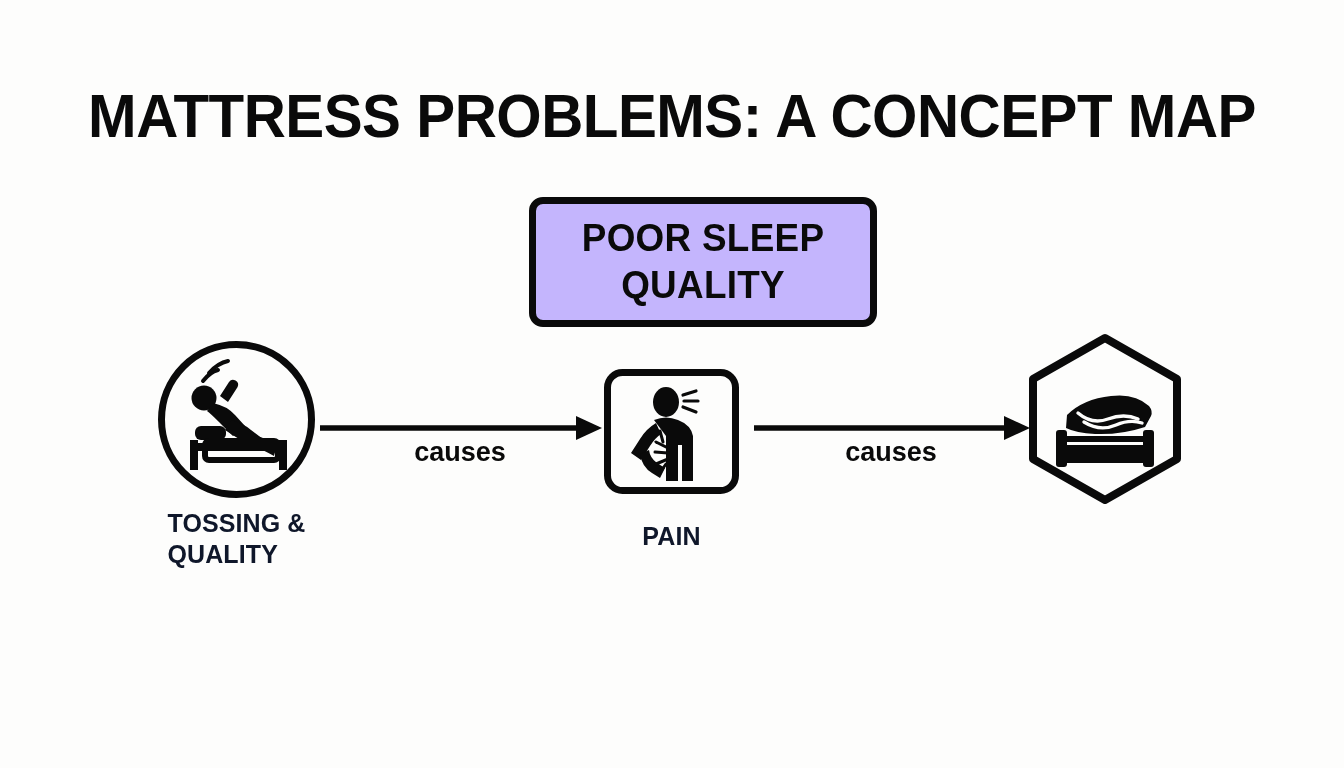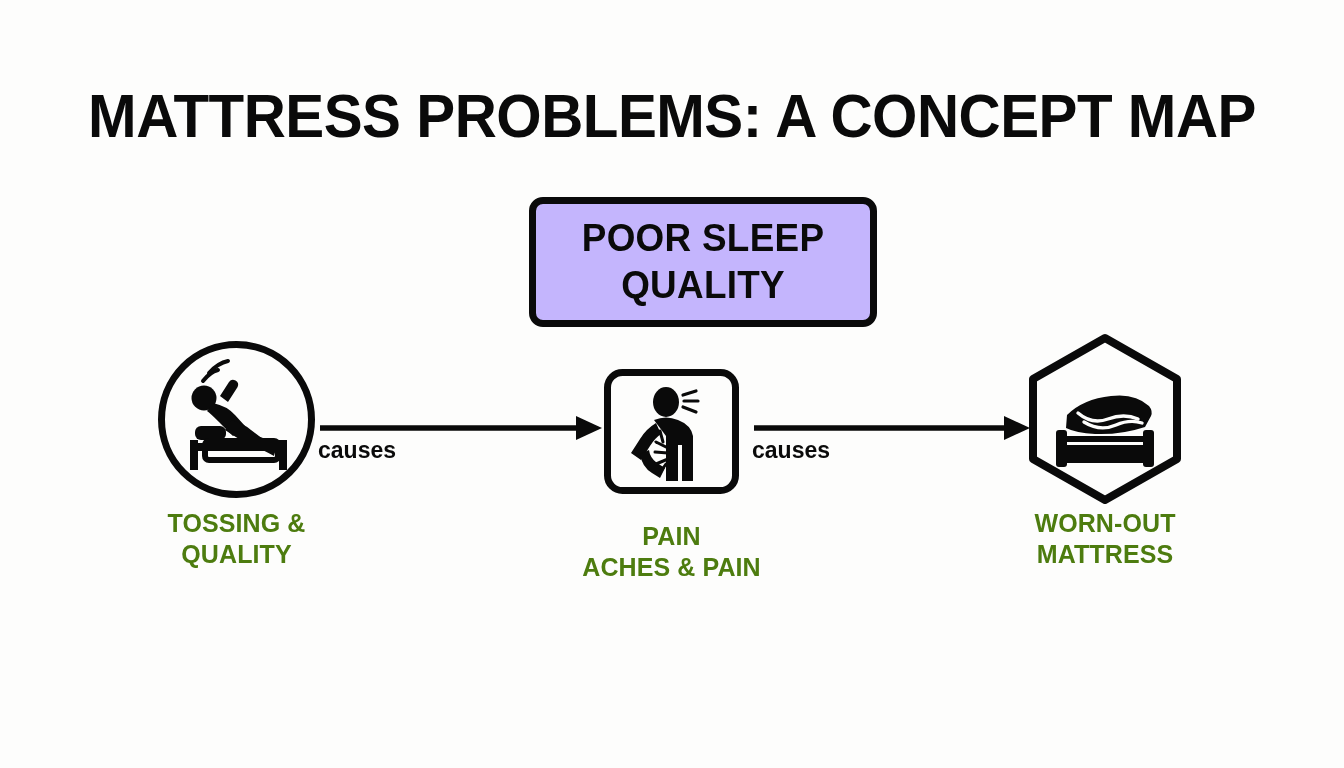--- a/index.html
+++ b/index.html
@@ -70,26 +70,25 @@
   .node {
     position:absolute;
   }
   .node-shape {
     position:relative;
   }
   .node-label {
     position:absolute;
     left:50%;
     transform:translateX(-50%);
-    text-align:center;
     font-size:25px;
     line-height:31px;
     font-weight:bold;
     white-space:nowrap;
-    color:#4d7c0f;
+    color:#0f172a;
     letter-spacing:0.1px;
   }
 
   
   #node-tossing { left:157px; top:340px; }
   #node-tossing .node-shape { width:159px; height:159px; }
   #node-tossing .node-label { top:168px; }
 
   
   #node-aches { left:604px; top:369px; }
@@ -100,24 +99,25 @@
   #node-mattress { left:1026px; top:333px; }
   #node-mattress .node-shape { width:158px; height:172px; }
   #node-mattress .node-label { top:175px; }
 
   
   .edge {
     position:absolute;
   }
   .edge-label {
     position:absolute;
-    font-size:23px;
+    font-size:27px;
     font-weight:bold;
     white-space:nowrap;
     color:#0a0a0a;
+    text-align:center;
   }
   #edge-1 { left:318px; top:413px; width:284px; height:30px; }
   #edge-1-label { left:318px; top:437px; width:284px; }
   #edge-2 { left:752px; top:413px; width:278px; height:30px; }
   #edge-2-label { left:752px; top:437px; width:278px; }
 
   svg { display:block; overflow:visible; }
 </style>
 </head>
 <body>
@@ -197,21 +197,20 @@
           <path d="M62 78 l-10 -5" stroke="#0a0a0a" stroke-width="3" stroke-linecap="round"></path>
           <path d="M64 84 l-13 -1" stroke="#0a0a0a" stroke-width="3" stroke-linecap="round"></path>
           <path d="M64 90 l-12 5" stroke="#0a0a0a" stroke-width="3" stroke-linecap="round"></path>
           <path d="M62 95 l-7 10" stroke="#0a0a0a" stroke-width="3" stroke-linecap="round"></path>
           <path d="M59 73 l-3 -11" stroke="#0a0a0a" stroke-width="3" stroke-linecap="round"></path>
         </g>
       </svg>
     </div>
     <div class="node-label">
       <span>PAIN</span><br>
-      <span>ACHES &amp; PAIN</span>
     </div>
   </div>
 
   <div class="edge" id="edge-2">
     <svg width="278" height="30" viewBox="0 0 278 30">
       <line x1="2" y1="15" x2="256" y2="15" stroke="#0a0a0a" stroke-width="5.5"></line>
       <polygon points="252,3 278,15 252,27" fill="#0a0a0a"></polygon>
     </svg>
   </div>
   <div class="edge-label" id="edge-2-label">causes</div>
@@ -228,19 +227,15 @@
           <path d="M58 89 q16 10 32 3 q14 -6 26 -2" fill="none" stroke="#fdfdfc" stroke-width="3.4" stroke-linecap="round"></path>
 
           <rect x="37" y="103" width="84" height="6"></rect>
           <rect x="37" y="112" width="84" height="18"></rect>
 
           <rect x="30" y="97" width="11" height="37" rx="3"></rect>
           <rect x="117" y="97" width="11" height="37" rx="3"></rect>
         </g>
       </svg>
     </div>
-    <div class="node-label">
-      <span>WORN-OUT</span><br>
-      <span>MATTRESS</span>
-    </div>
   </div>
 
 </div>
 
 </body></html>

